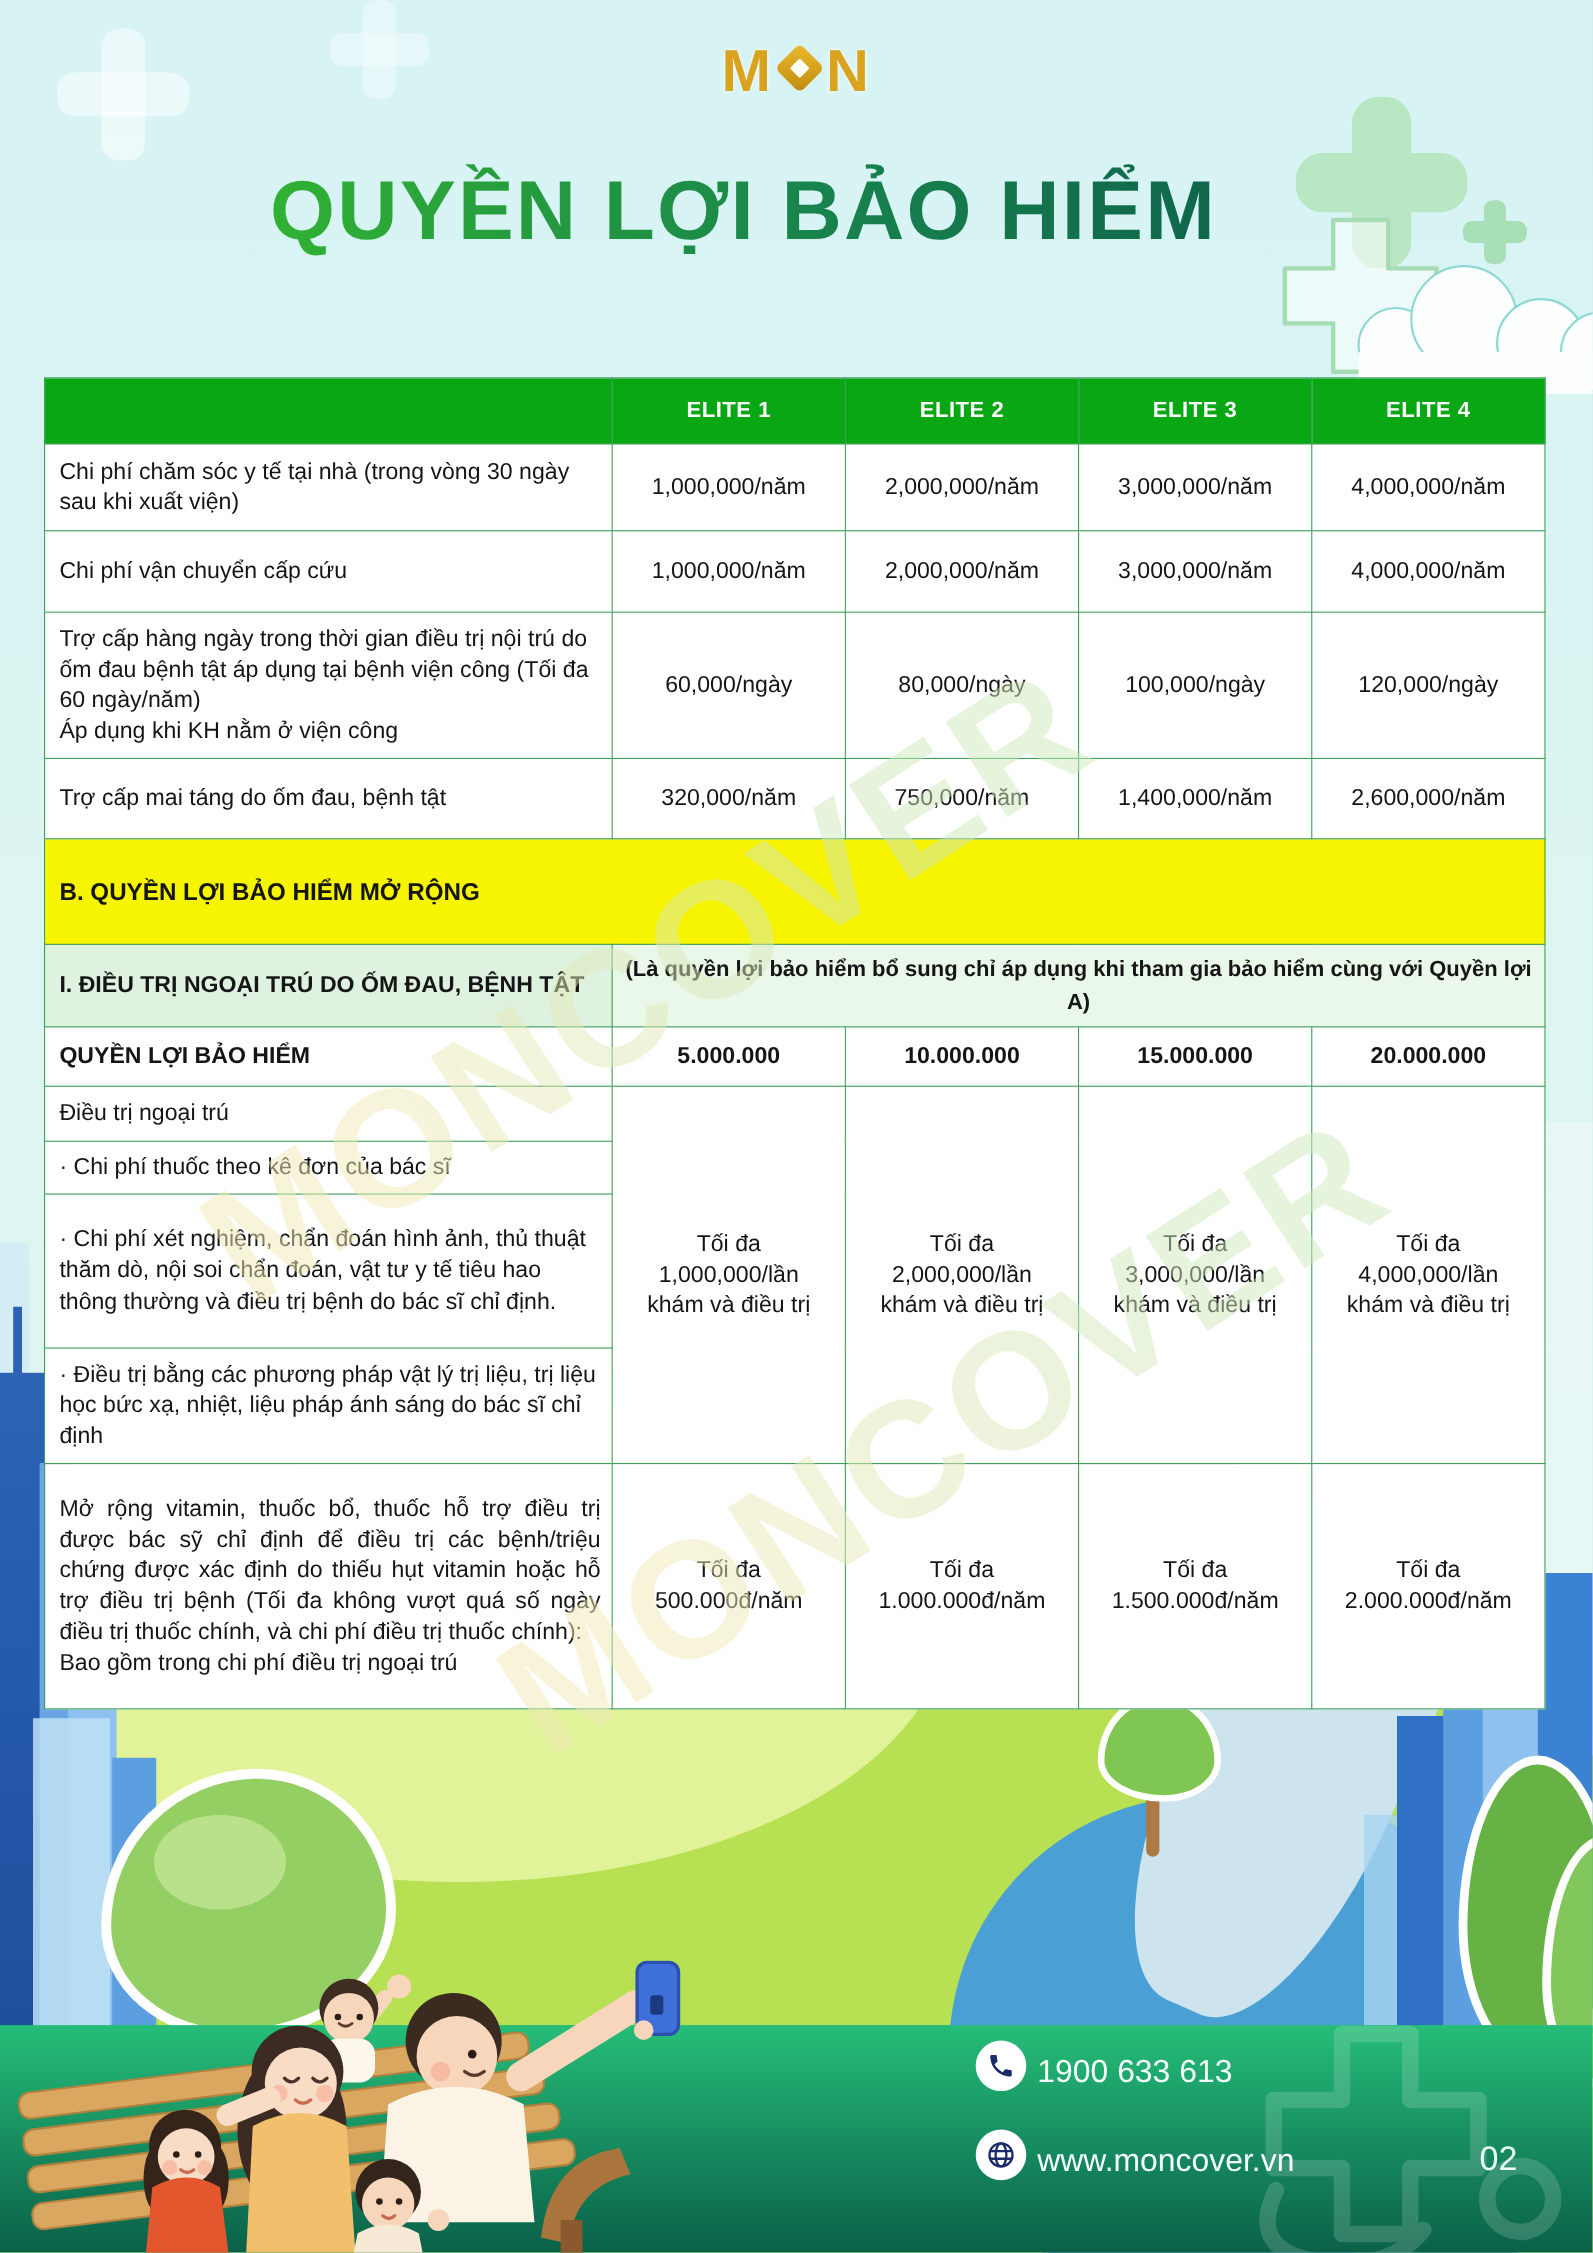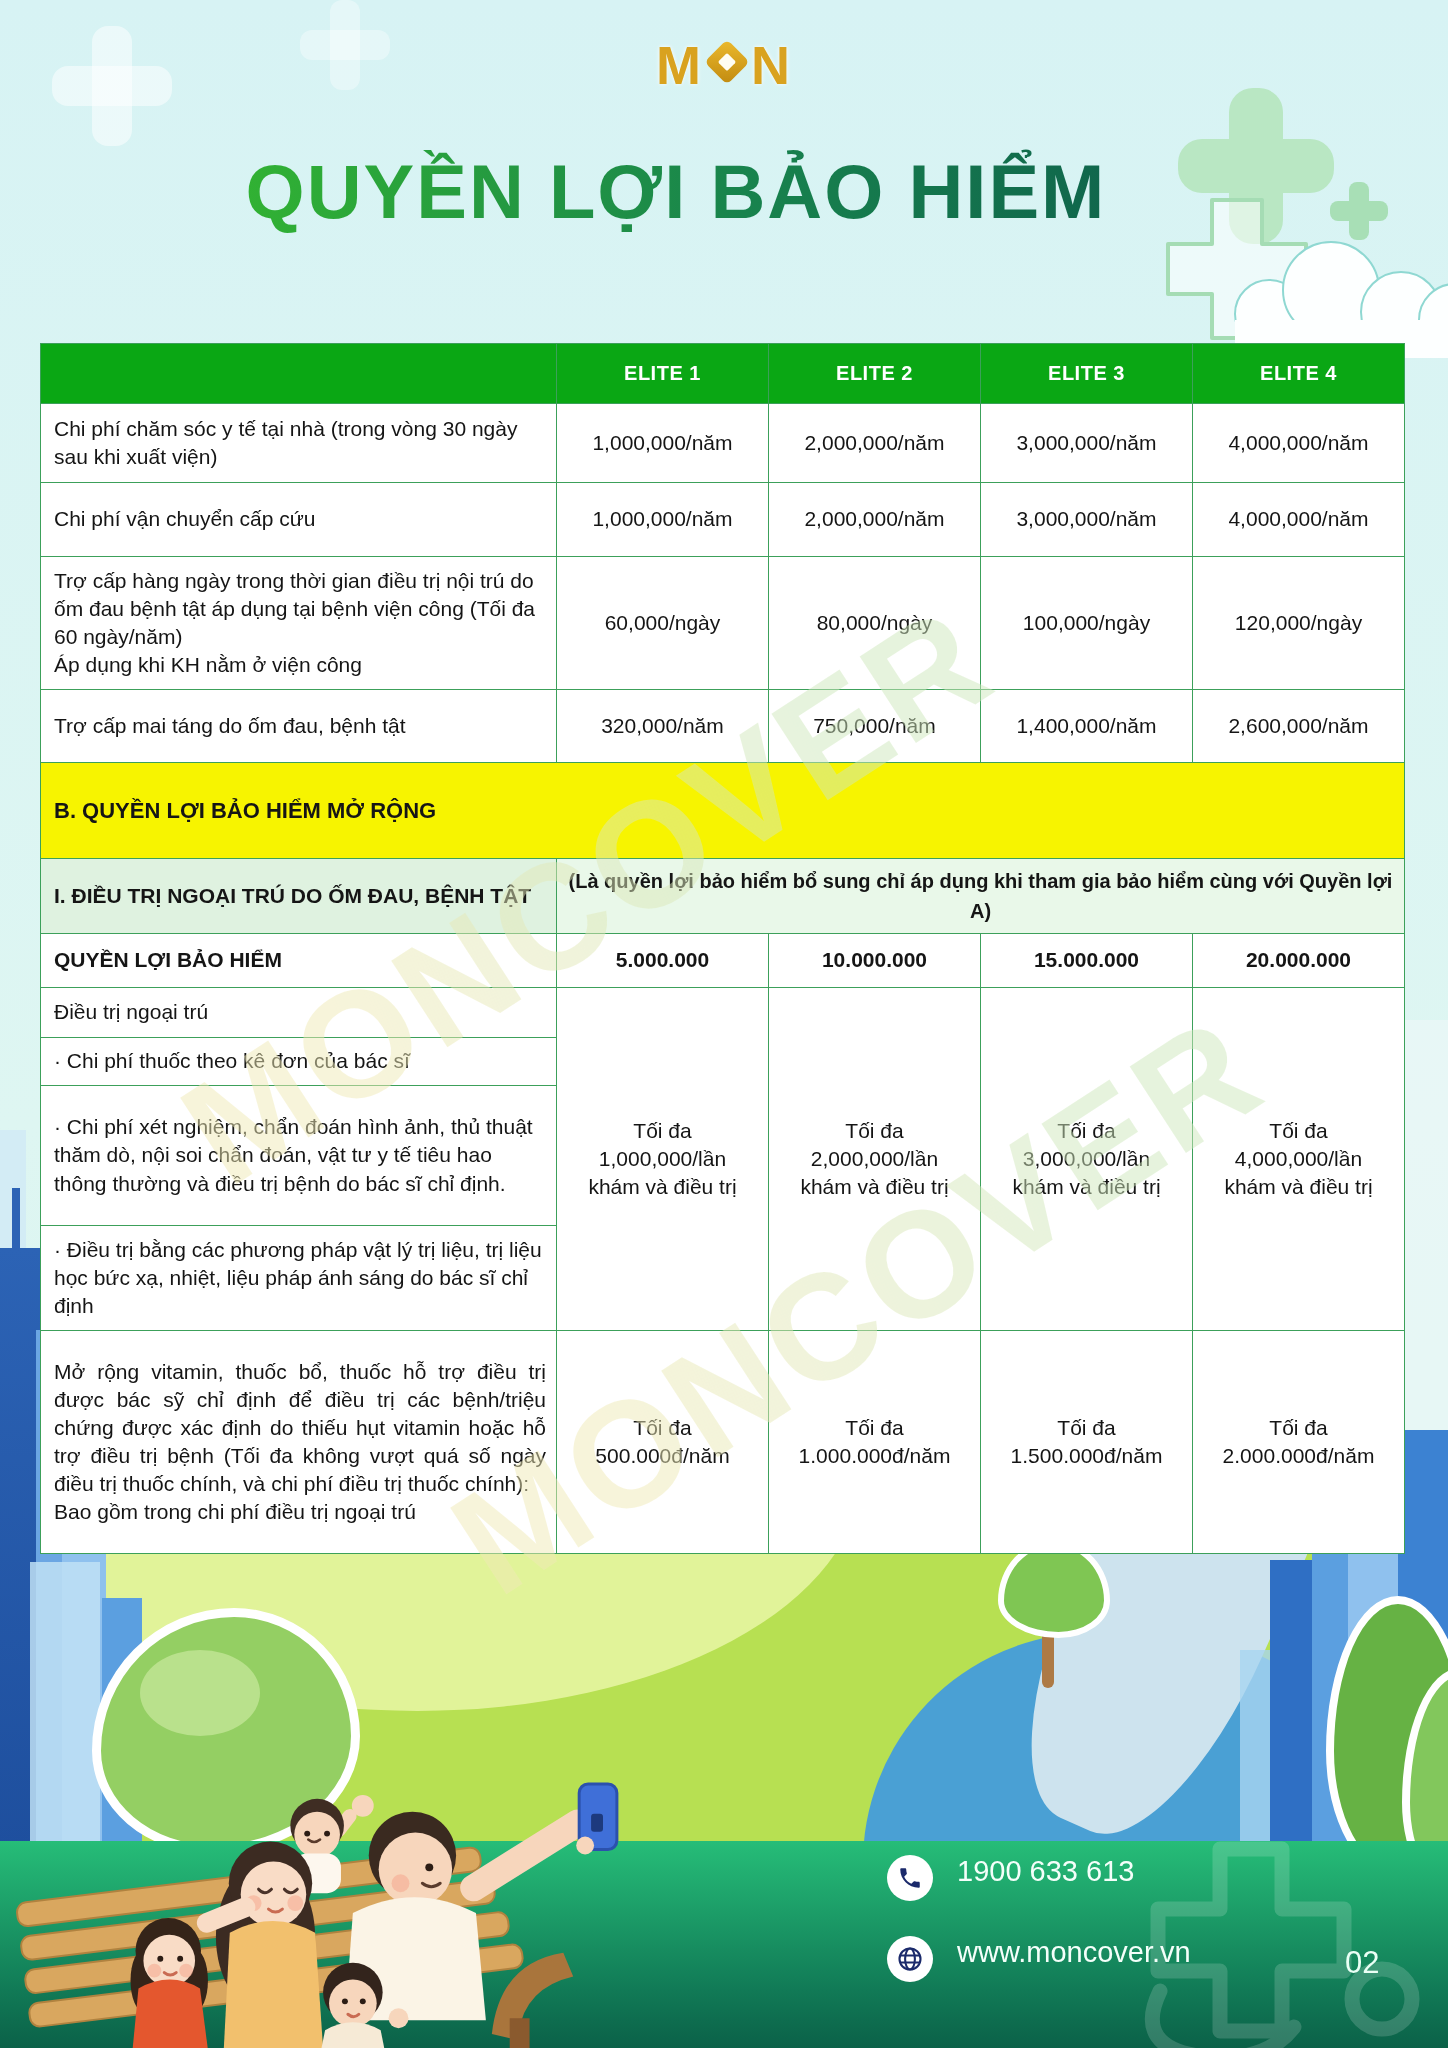--- a/index.html
+++ b/index.html
@@ -63,21 +63,21 @@
     transform:rotate(-33deg);transform-origin:0 50%;opacity:.5;pointer-events:none;color:#e9e6b4;}
   @supports (-webkit-background-clip:text){
     .wm{background:linear-gradient(90deg,#f0eab6 20%,#cfe8bd 80%);-webkit-background-clip:text;background-clip:text;color:transparent;}
   }
   .wm1{left:200px;top:1060px;}
   .wm2{left:470px;top:1470px;}
 
   
   .footer{position:absolute;left:0;top:1841px;width:1448px;height:207px;z-index:4;overflow:hidden;
     background:linear-gradient(180deg,#26bd78 0%,#117a56 72%,#0b6148 100%);}
-  .crow{position:absolute;display:flex;align-items:flex-start;gap:24px;color:#f4fffa;font-size:29px;}
+  .crow{position:absolute;display:flex;align-items:flex-end;gap:10px;color:#f4fffa;font-size:29px;}
   .cic{width:46px;height:46px;border-radius:50%;background:#fff;display:flex;align-items:center;justify-content:center;flex:0 0 auto;}
   .crow.phone{left:887px;top:14px;}
   .crow.web{left:887px;top:95px;}
   .page-num{position:absolute;left:1345px;top:104px;font-size:31px;color:#eafff5;}
   .steth{position:absolute;left:1060px;top:0;opacity:.16;}
   .family{position:absolute;left:15px;top:1782px;z-index:6;}
 </style>
 </head>
 <body>
 

